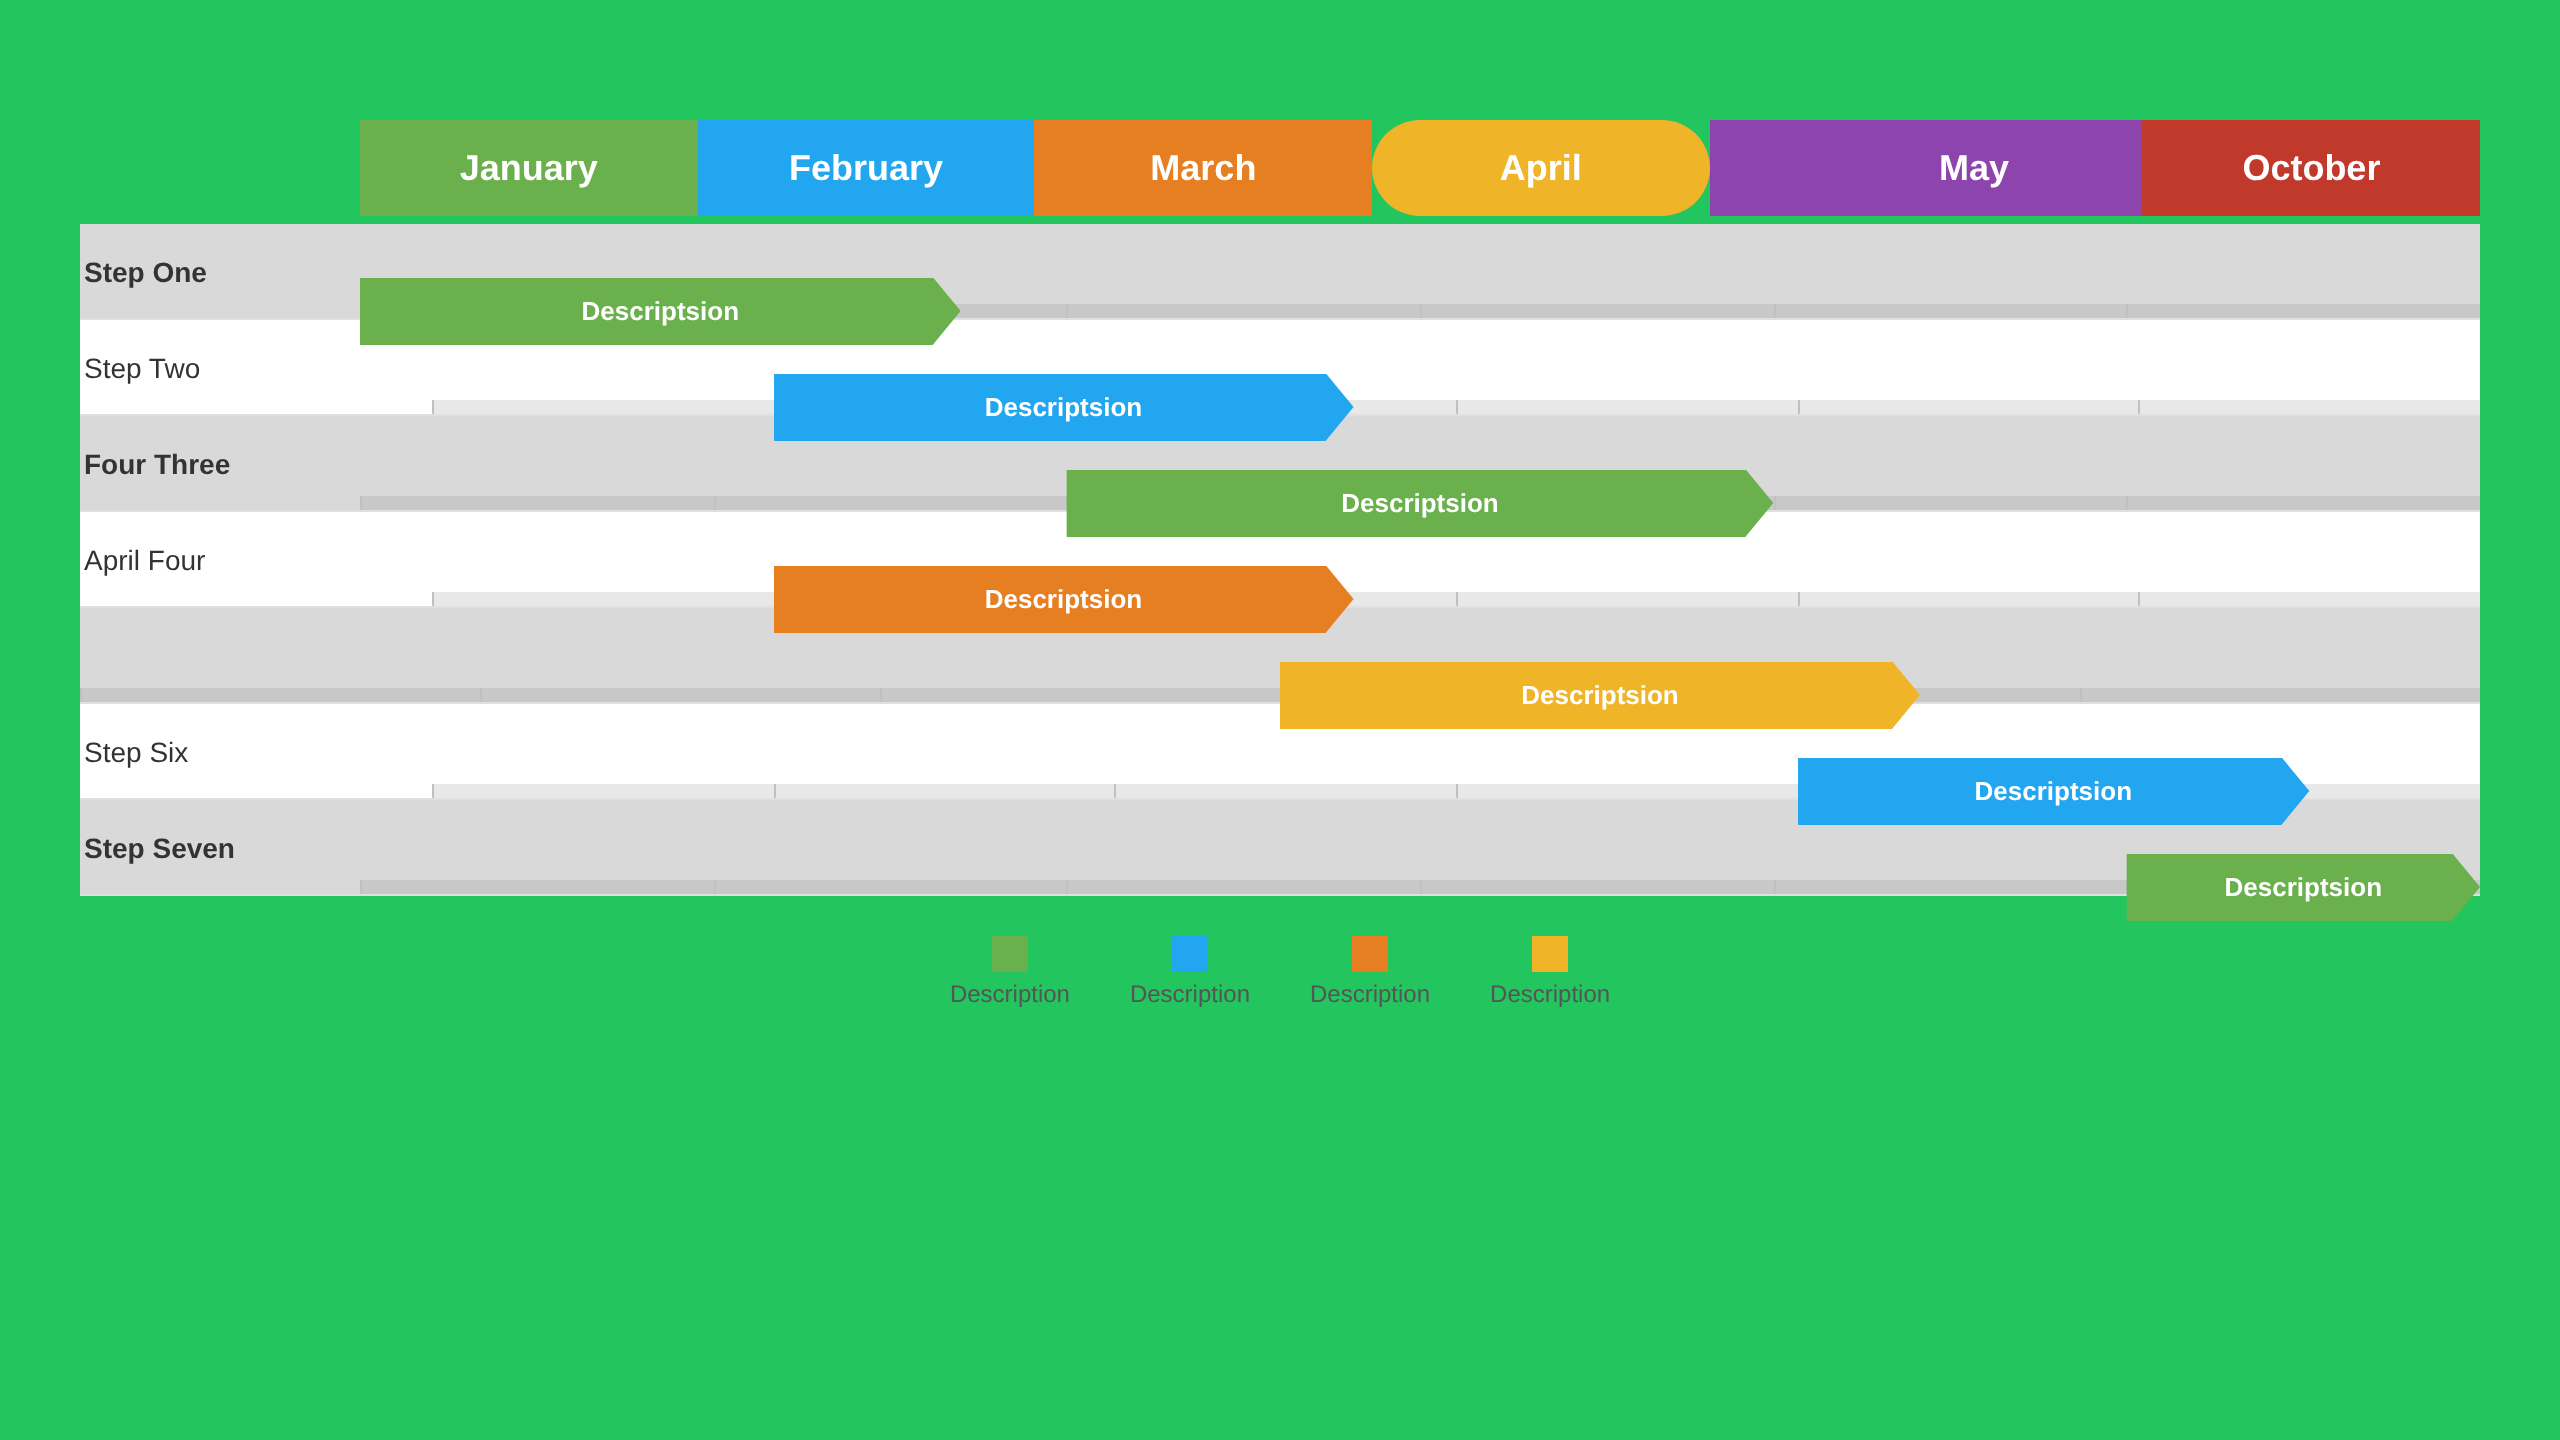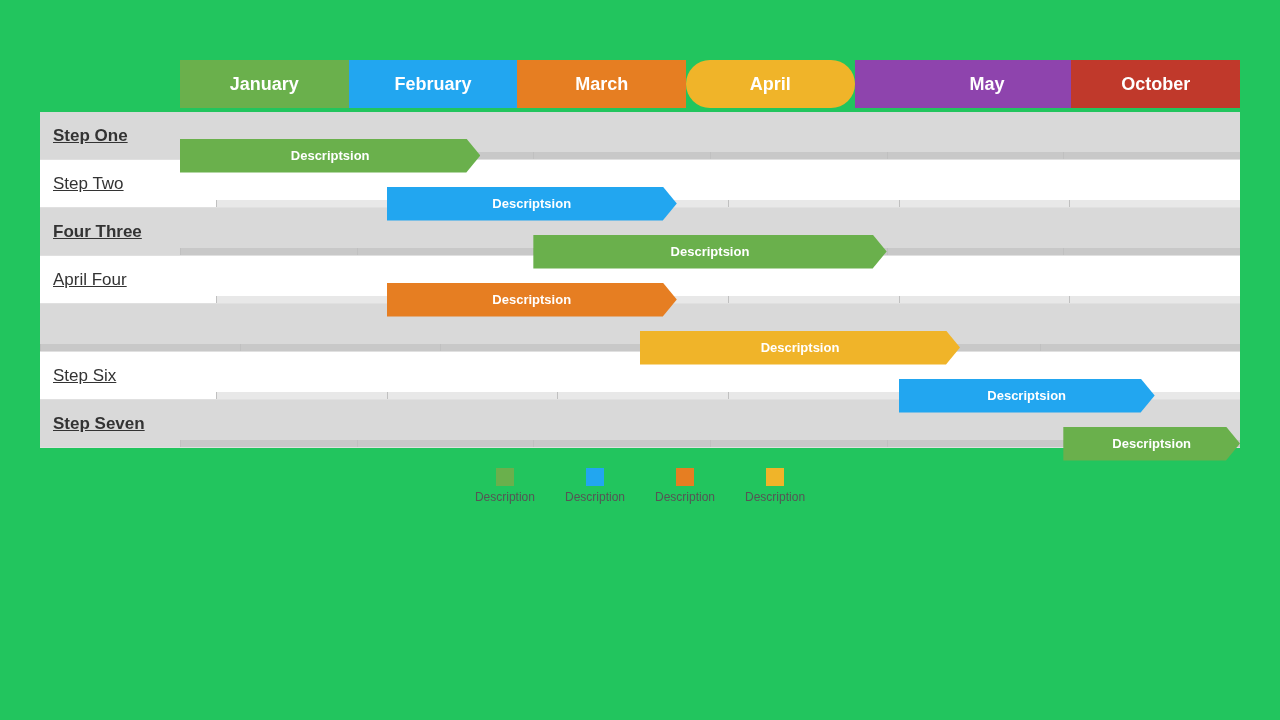--- a/index.html
+++ b/index.html
@@ -65,25 +65,24 @@
     .chart-row.white {
       background: #fff;
       gap: 36px;
     }
 
     .row-label {
       width: 140px;
       min-width: 140px;
       display: flex;
       align-items: center;
-      padding-left: 13px;
-      font-size: 17px;
+      padding-left: 2px;
+      font-size: 14px;
       font-weight: 500;
       color: #333;
-      text-decoration: underline;
     }
 
     .chart-row.shaded .row-label {
       background: #d9d9d9;
       font-weight: 700;
     }
     .chart-row.white .row-label {
       background: #fff;
     }
 

